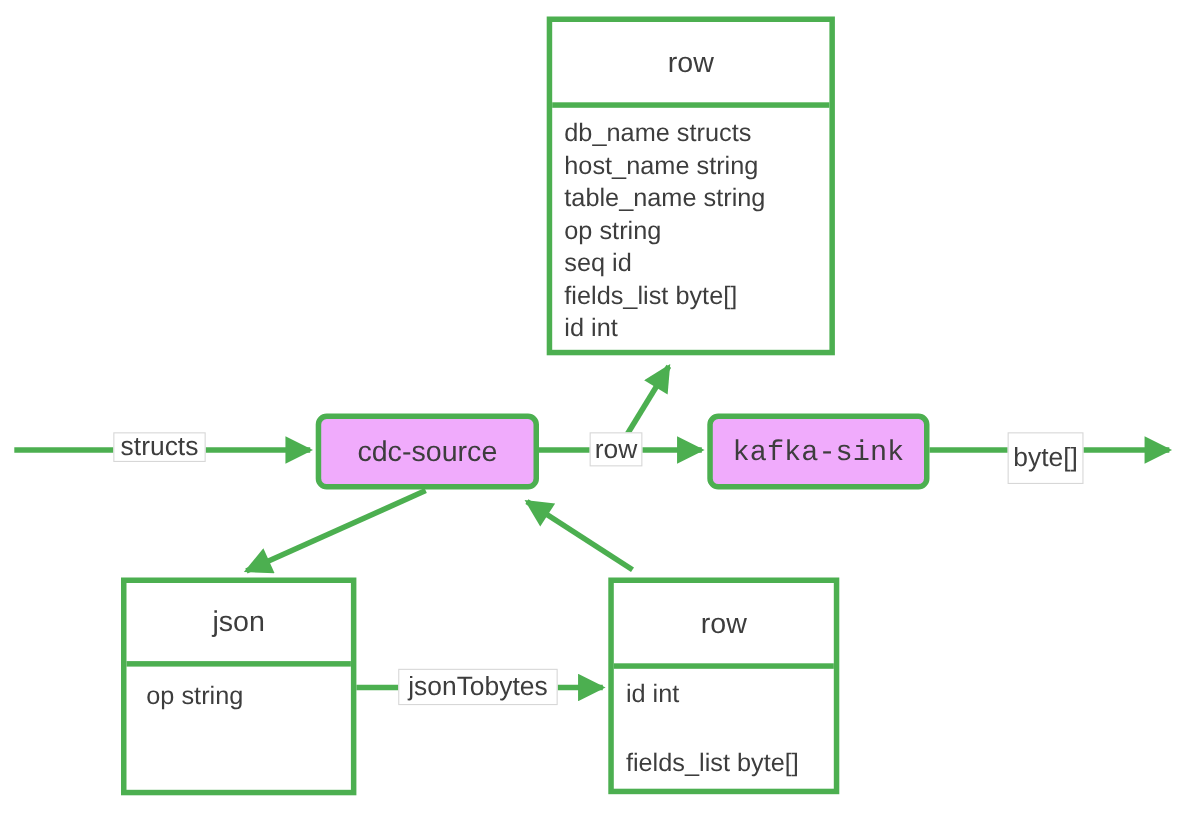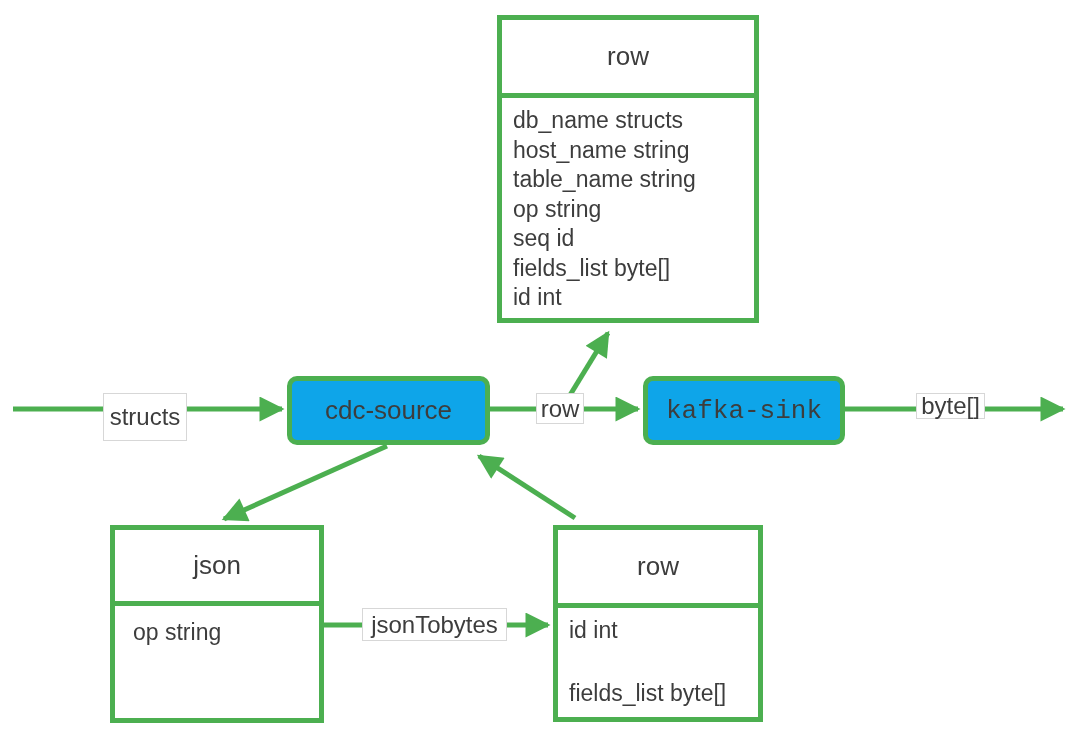--- a/index.html
+++ b/index.html
@@ -49,21 +49,21 @@
   }
   .class-box .fields.spread .field {
     margin-bottom: 33px;
   }
   
   .op-node {
     position: absolute;
     box-sizing: border-box;
     border: 5px solid #4caf50;
     border-radius: 10px;
-    background: #0ea5e9;
+    background: #f0abfc;
     display: flex;
     align-items: center;
     justify-content: center;
     font-size: 26px;
   }
   
   .edge-label {
     position: absolute;
     box-sizing: border-box;
     background: #ffffff;
@@ -124,18 +124,18 @@
   </div>
 
   <div class="class-box" style="left:553px; top:525px; width:210px; height:197px;">
     <div class="title" style="height:73px;">row</div>
     <div class="fields spread" style="padding-top:8px;">
       <div class="field">id int</div>
       <div class="field">fields_list byte[]</div>
     </div>
   </div>
 
-  <div class="edge-label" style="left:103px; top:393px; width:84px; height:48px;">structs</div>
+  <div class="edge-label" style="left:103px; top:393px; width:84px; height:27px;">structs</div>
   <div class="edge-label" style="left:536px; top:393px; width:48px; height:31px;">row</div>
-  <div class="edge-label" style="left:916px; top:393px; width:69px; height:26px;">byte[]</div>
+  <div class="edge-label" style="left:916px; top:393px; width:69px; height:47px;">byte[]</div>
   <div class="edge-label" style="left:362px; top:608px; width:145px; height:33px;">jsonTobytes</div>
 
 </div>
 
 </body></html>

